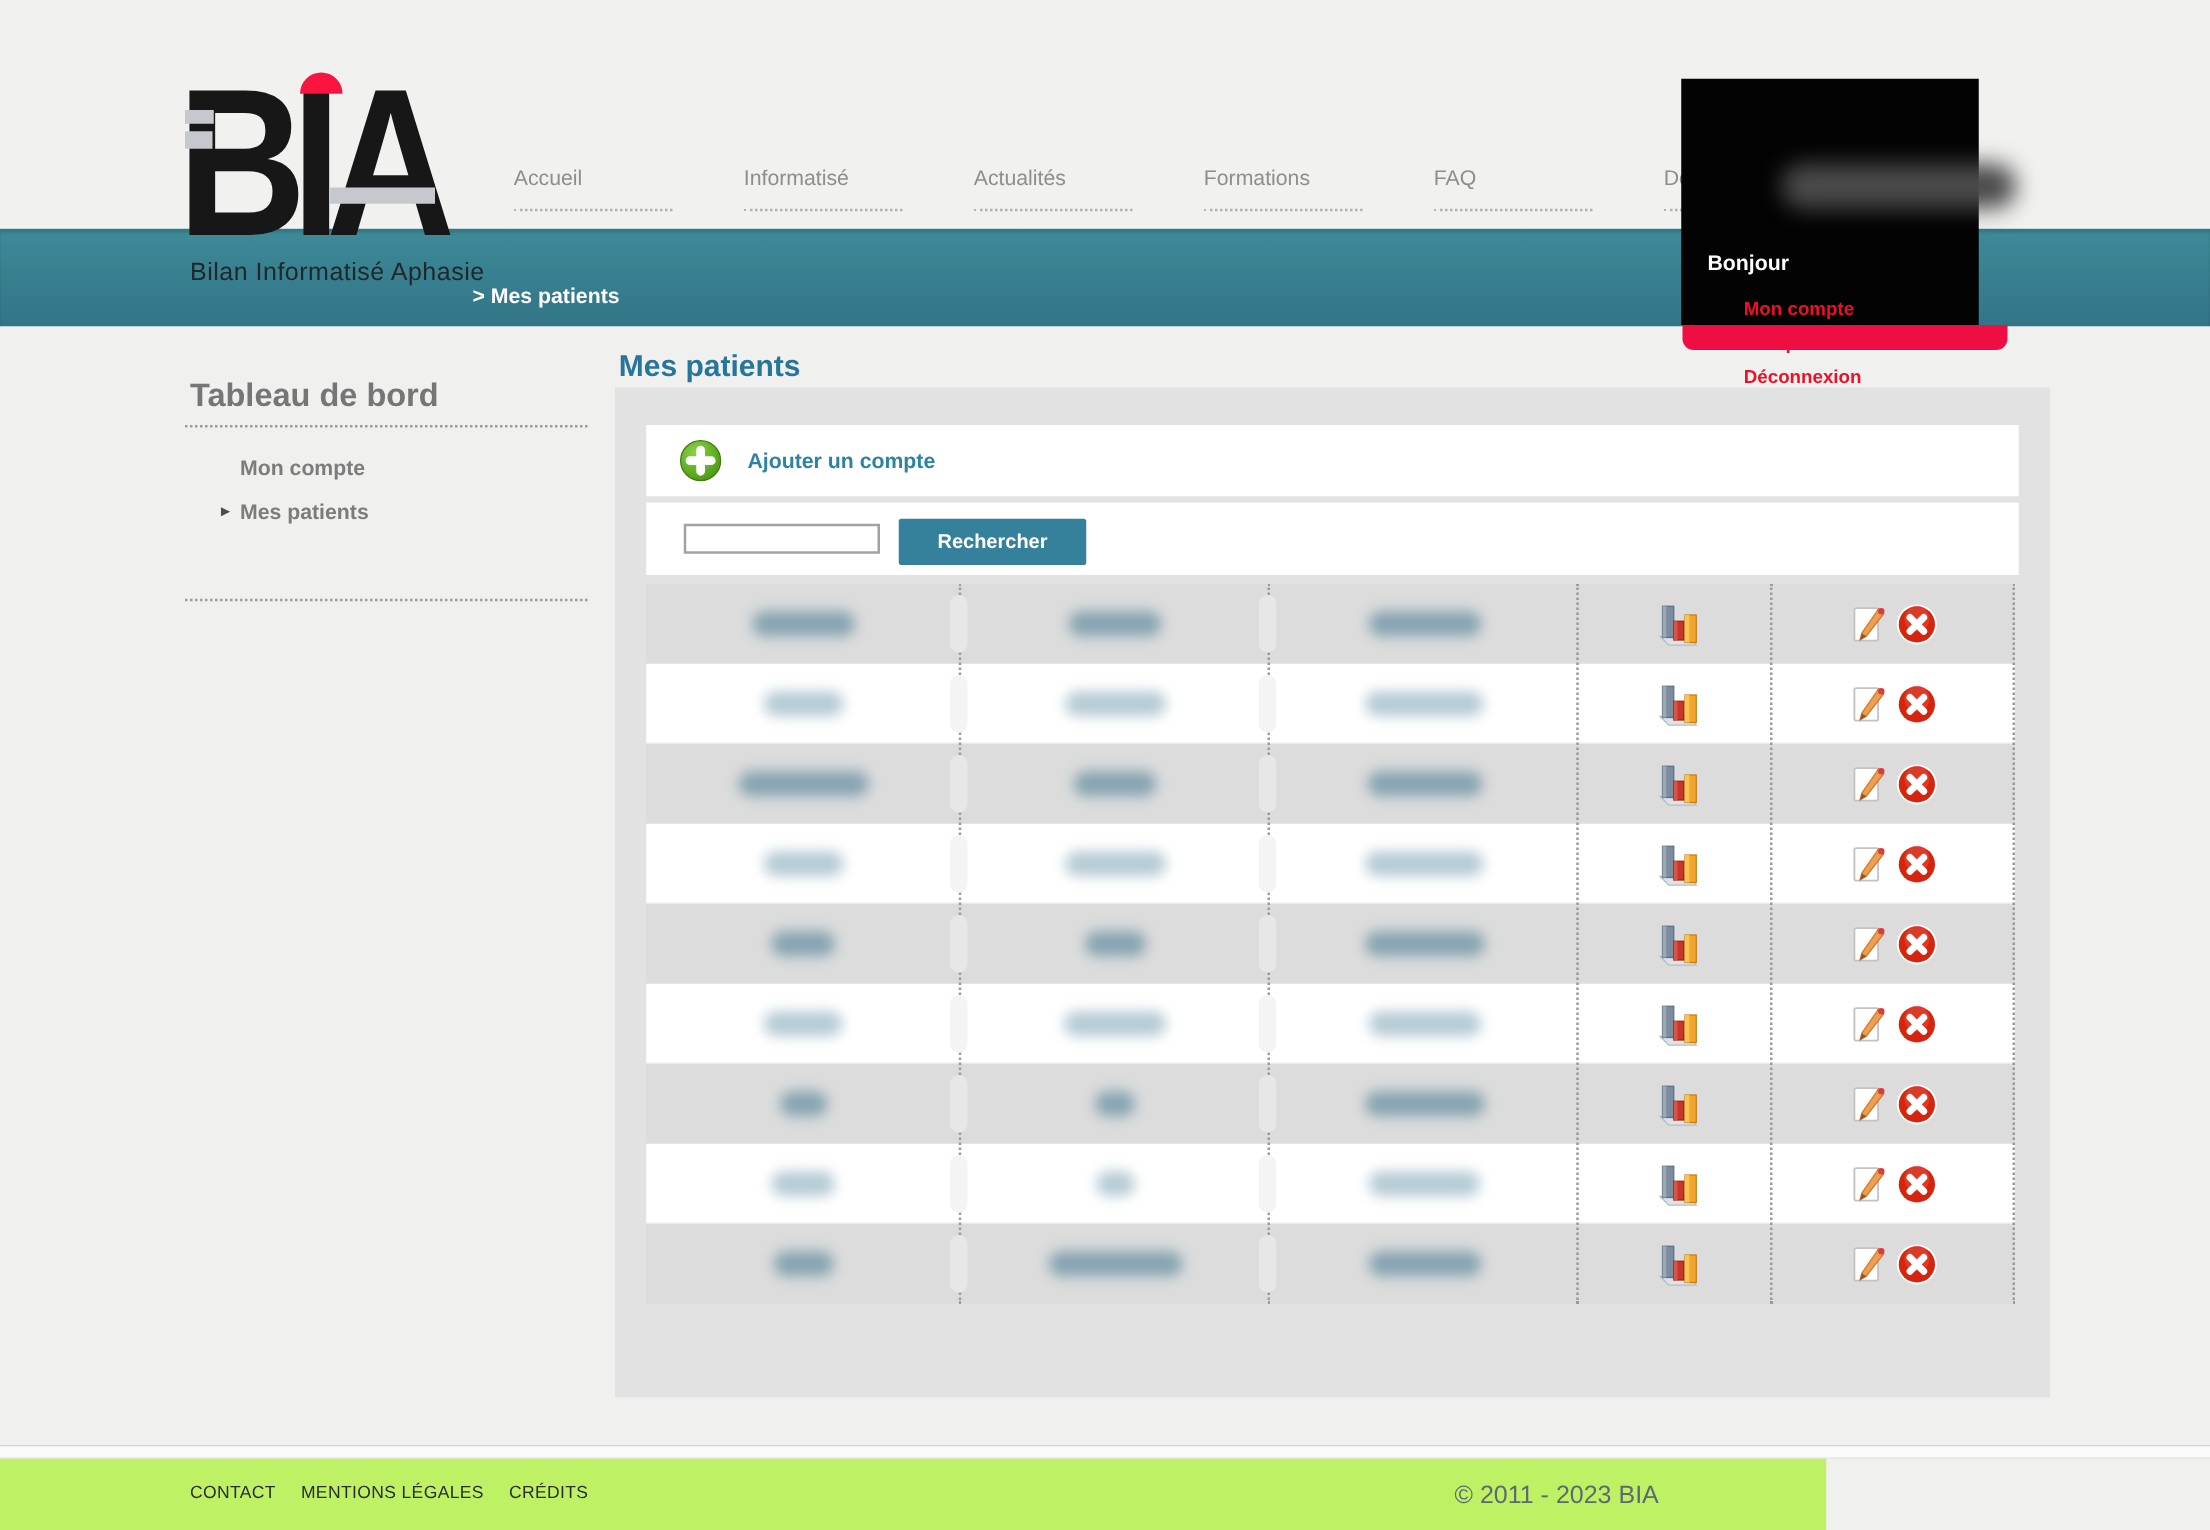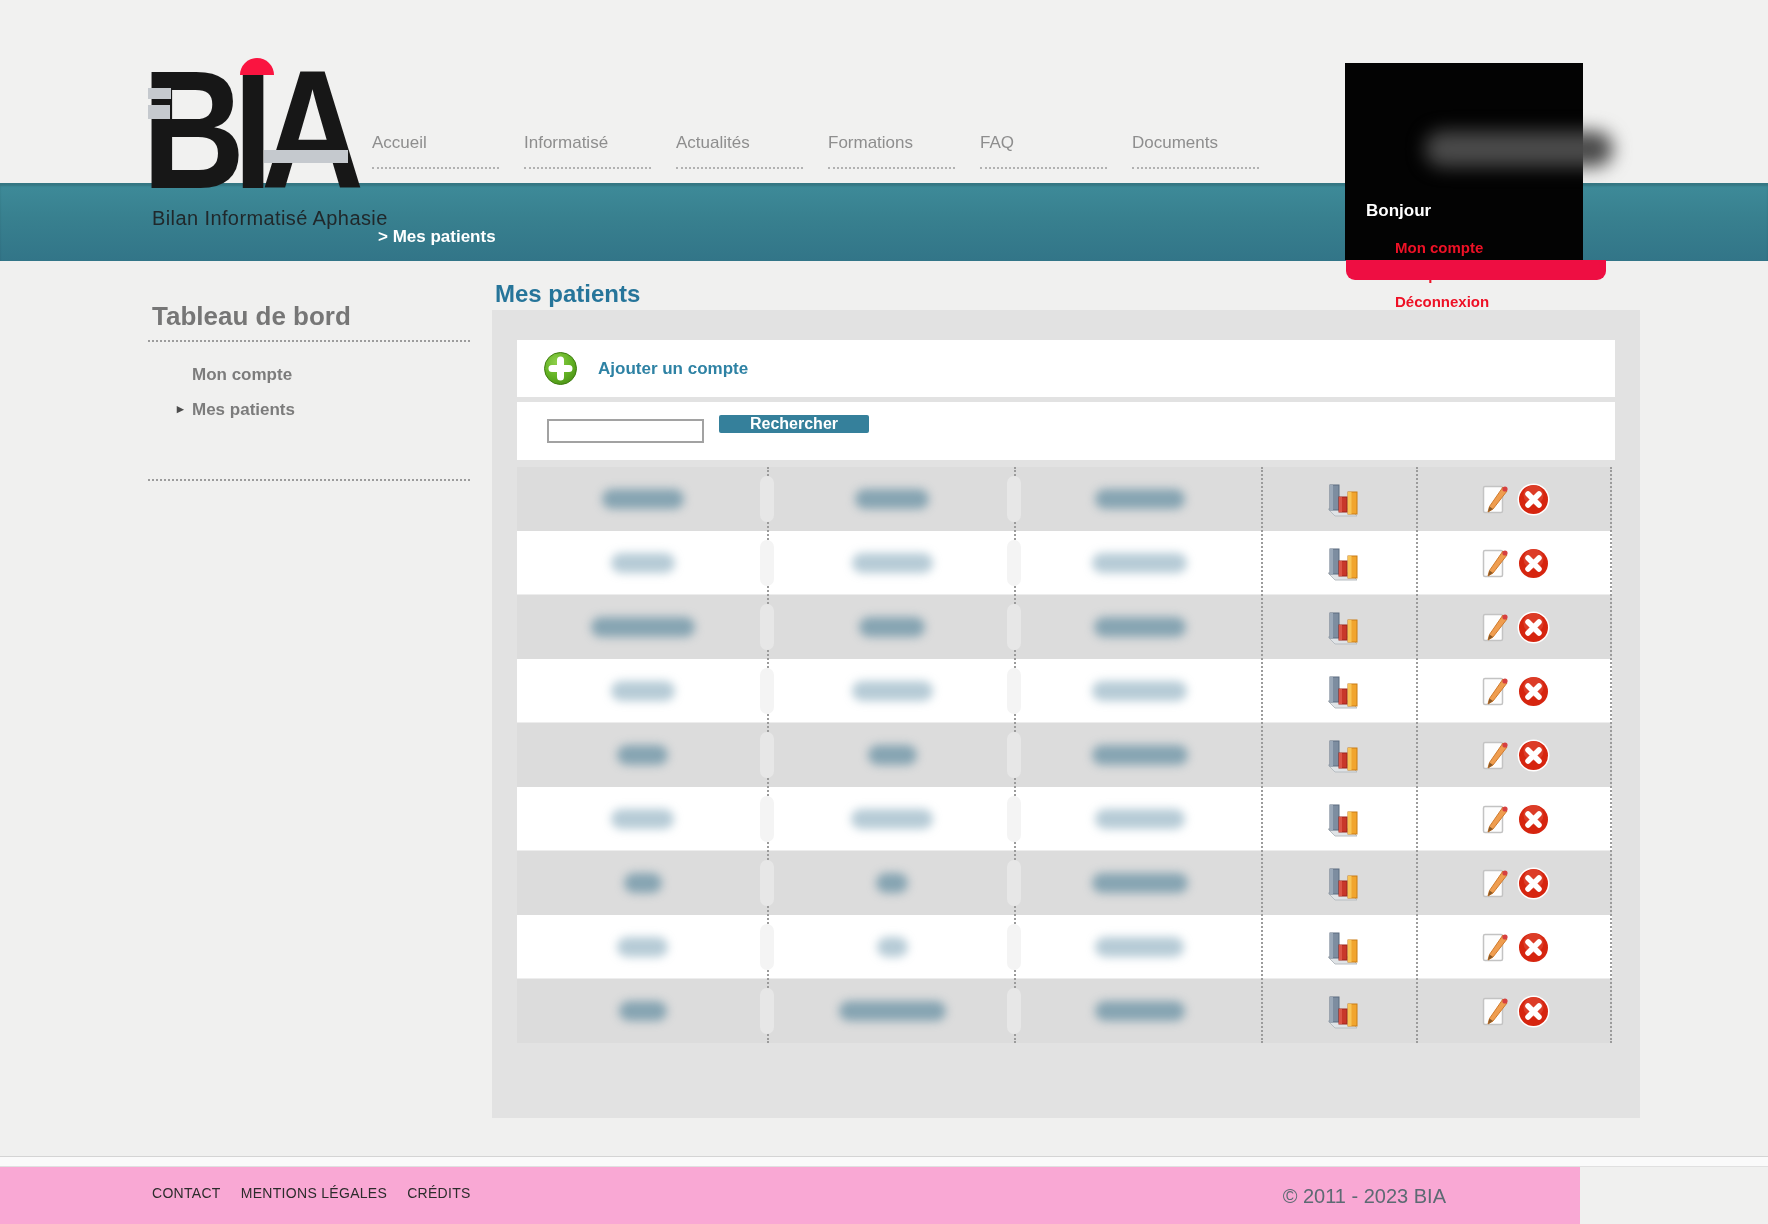--- a/index.html
+++ b/index.html
@@ -17,21 +17,21 @@
   .logo-text { position:absolute; left:2px; top:6px; font-size:168px; line-height:168px; font-weight:bold;
     letter-spacing:-14px; color:#171717; transform:scaleX(.85); transform-origin:left top; }
   .logo-arc { position:absolute; left:100px; top:18px; width:34px; height:17px; background:#fa1440;
     border-radius:17px 17px 0 0; z-index:4; }
   .logo-bar { position:absolute; background:#c5c9ce; z-index:4; }
   .logo-bar.b1 { left:8px; top:48px; width:23px; height:11px; }
   .logo-bar.b2 { left:8px; top:65px; width:22px; height:14px; }
   .logo-bar.b3 { left:124px; top:110px; width:84px; height:13px; }
   .logo-tagline { position:absolute; left:12px; top:167px; font-size:20px; color:#20282b; letter-spacing:.4px; z-index:4; }
 
-  .nav { position:absolute; left:372px; top:133px; display:flex; z-index:2; }
+  .nav { position:absolute; left:411px; top:133px; display:flex; z-index:2;gap:32px; }
   .nav-item { width:127px; margin-right:25px; padding-bottom:14px; border-bottom:2px dotted #b2b2b2;
     font-size:17px; color:#8e8e8e; cursor:pointer; white-space:nowrap; }
 
   .breadcrumb { position:absolute; left:378px; top:204px; z-index:2; font-size:17px; font-weight:bold; color:#ffffff;margin-top:23px; }
 
   
   .user-box { position:absolute; left:1345px; top:63px; width:238px; height:197px; background:#030303; z-index:6; }
   .user-greeting { position:absolute; left:21px; top:138px; font-size:17px; font-weight:bold; color:#ffffff; }
   .user-name-blur { position:absolute; left:80px; top:68px; width:188px; height:36px; background:#4a4a4a;
     border-radius:18px; filter:blur(9px); }
@@ -54,21 +54,21 @@
 
   .panel { position:absolute; left:492px; top:310px; width:1148px; height:808px; background:#e2e2e2; z-index:2; }
 
   .bar-add { position:absolute; left:25px; top:30px; width:1098px; height:57px; background:#ffffff; }
   .add-icon { position:absolute; left:26px; top:11px; width:35px; height:35px; cursor:pointer; }
   .add-label { position:absolute; left:81px; top:0; line-height:57px; font-size:17px; font-weight:bold; color:#2e82a4; cursor:pointer; }
 
   .bar-search { position:absolute; left:25px; top:92px; width:1098px; height:58px; background:#ffffff; }
   .search-input { position:absolute; left:30px; top:17px; width:157px; height:24px; border:2px solid #a2a2a2;
     background:#ffffff; font-size:14px; padding:0 4px; font-family:"Liberation Sans",sans-serif; }
-  .search-btn { position:absolute; left:202px; top:13px; width:150px; height:18px; background:#35809b; border:none;
+  .search-btn { position:absolute; left:202px; top:13px; width:150px; height:37px; background:#35809b; border:none;
     border-radius:2px; color:#ffffff; font-size:16px; font-weight:bold; cursor:pointer; font-family:"Liberation Sans",sans-serif; }
 
   
   .ptable { position:absolute; left:25px; top:157px; width:1095px; }
   .thead { display:grid; grid-template-columns:251px 248px 247px 155px 194px; height:46px; background:#ffffff;
     border-bottom:2px solid #757575; }
   .th { text-align:center; line-height:46px; font-size:17px; font-weight:bold; color:#3793b6; }
   .tbody { position:relative; }
   .trow { position:relative; display:grid; grid-template-columns:251px 248px 247px 155px 194px; height:64px; }
   .trow.gray { background:#dcdcdc; }
@@ -82,21 +82,21 @@
   .white .pill { background:#f4f4f4; }
   .pill.p1 { left:243px; } .pill.p2 { left:490px; }
   .vline { position:absolute; top:0; height:100%; width:0; border-left:2px dotted #9b9b9b; z-index:2; }
   .vl1{left:250px;} .vl2{left:497px;} .vl3{left:744px;} .vl4{left:899px;} .vl5{left:1093px;}
   .icon-btn { cursor:pointer; display:block; }
   .actions-wrap { display:flex; align-items:center; gap:8px; }
 
   
   .footer-strip { position:absolute; left:0; top:1156px; width:1768px; height:11px; background:#fafafa;
     border-top:1px solid #d4d4d4; border-bottom:1px solid #e0e0e0; z-index:2; }
-  .footer { position:absolute; left:0; top:1167px; width:1580px; height:57px; background:#f9a8d4; z-index:2; }
+  .footer { position:absolute; left:0; top:1167px; width:1461px; height:57px; background:#bef264; z-index:2; }
   .footer-links { position:absolute; left:152px; top:18px; display:flex; gap:20px; }
   .footer-link { font-size:14px; color:#2c2c2c; letter-spacing:.3px; cursor:pointer; white-space:nowrap; }
   .copyright { position:absolute; right:134px; top:18px; font-size:20px; color:#5d6a73; }
 </style>
 </head>
 <body>
 
 <div class="header"></div>
 <div class="teal-bar"></div>
 

